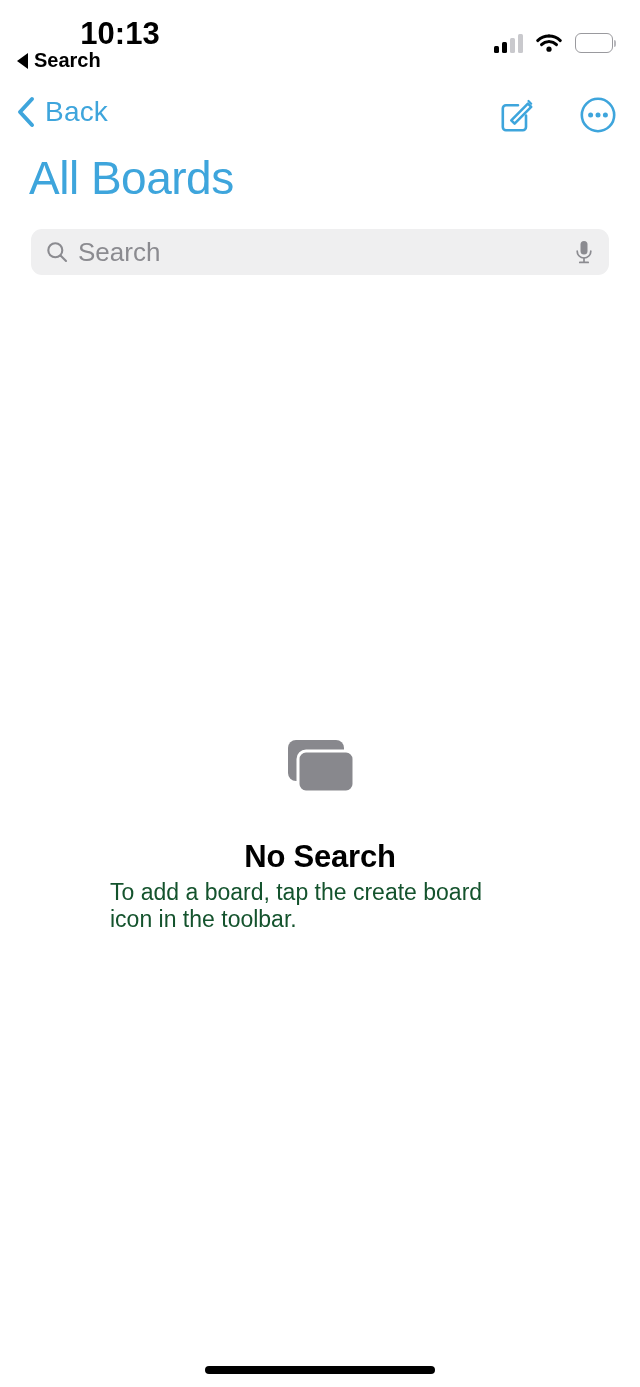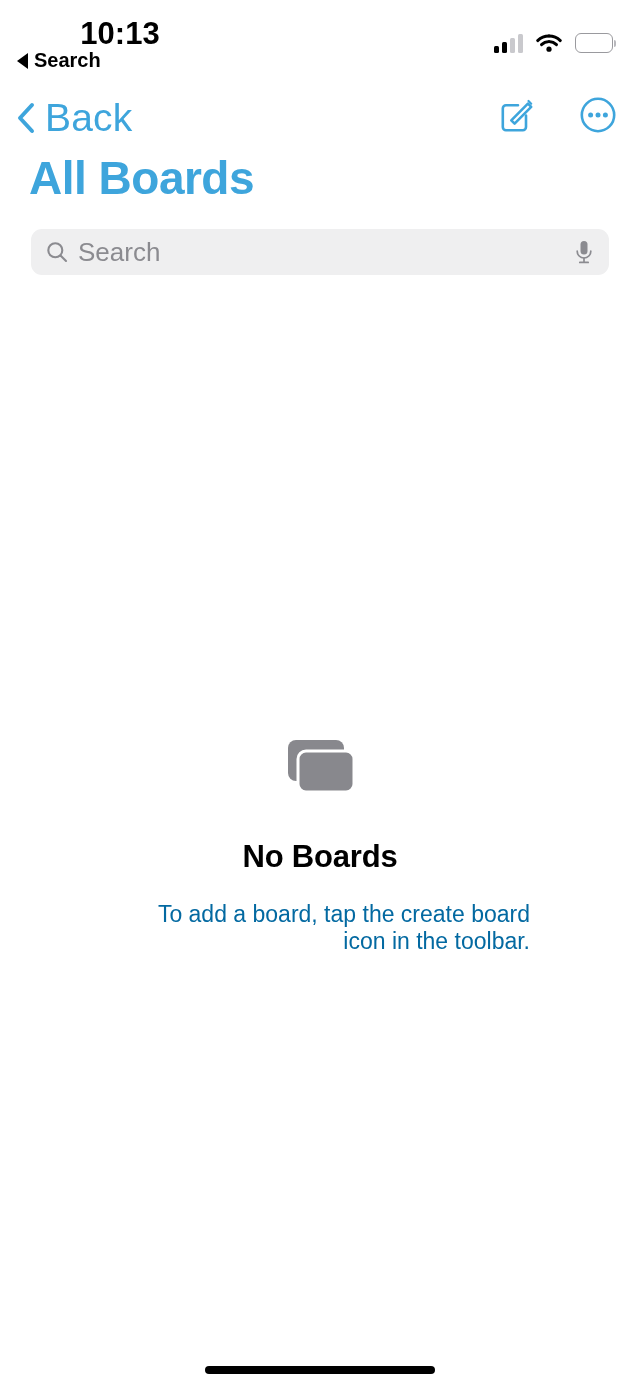--- a/index.html
+++ b/index.html
@@ -109,40 +109,40 @@
   #back-button {
     position: absolute;
     left: 16px; top: 8px;
     display: flex;
     align-items: center;
     gap: 9px;
     cursor: pointer;
   }
   #back-chevron { width: 20px; height: 32px; }
   #back-label {
-    font-size: 39px;
+    font-size: 28px;
     color: #3EA5DC;
     letter-spacing: 0.2px;
   }
 
   #nav-actions {
     position: absolute;
     right: 21px; top: 6px;
     display: flex;
     align-items: center;
     gap: 40px;
   }
   .nav-icon-btn { cursor: pointer; width: 42px; height: 42px; display:block; }
 
   
   #page-title {
     position: absolute;
     left: 29px; top: 153px;
     font-size: 46px;
-    font-weight: bold;
+    font-weight: normal;
     color: #3EA5DC;
     letter-spacing: -0.5px;
     line-height: 1.1;
   }
 
   
   #search-field {
     position: absolute;
     left: 31px; top: 229px;
     width: 578px; height: 46px;
@@ -175,26 +175,26 @@
   }
   #empty-icon { width: 72px; height: 62px; }
   #empty-title {
     margin-top: 42px;
     font-size: 31px;
     font-weight: bold;
     color: #000000;
     letter-spacing: -0.2px;
   }
   #empty-subtitle {
-    margin-top: 26px;
+    margin-top: 4px;
     width: 420px;
-    text-align: right;
+    text-align: left;
     font-size: 23px;
     line-height: 1.18;
-    color: #0369a1;
+    color: #14532d;
   }
 
   
   #home-indicator {
     position: absolute;
     left: 205px; bottom: 13px;
     width: 230px; height: 8px;
     background: #000000;
     border-radius: 4px;
   }
@@ -297,19 +297,19 @@
 
   <div id="empty-state">
 
     <span id="empty-icon">
       <svg viewBox="0 0 72 62" width="72" height="62">
         <rect x="4" y="5" width="56" height="41" rx="8" fill="#88888D"></rect>
         <rect x="14" y="16" width="56" height="41" rx="8" fill="#88888D" stroke="#ffffff" stroke-width="3"></rect>
       </svg>
     </span>
 
-    <div id="empty-title">No Boards</div>
+    <div id="empty-title">No Search</div>
     <div id="empty-subtitle">To add a board, tap the create board icon in the toolbar.</div>
   </div>
 
   <div id="home-indicator"></div>
 
 </div>
 
 </body></html>

